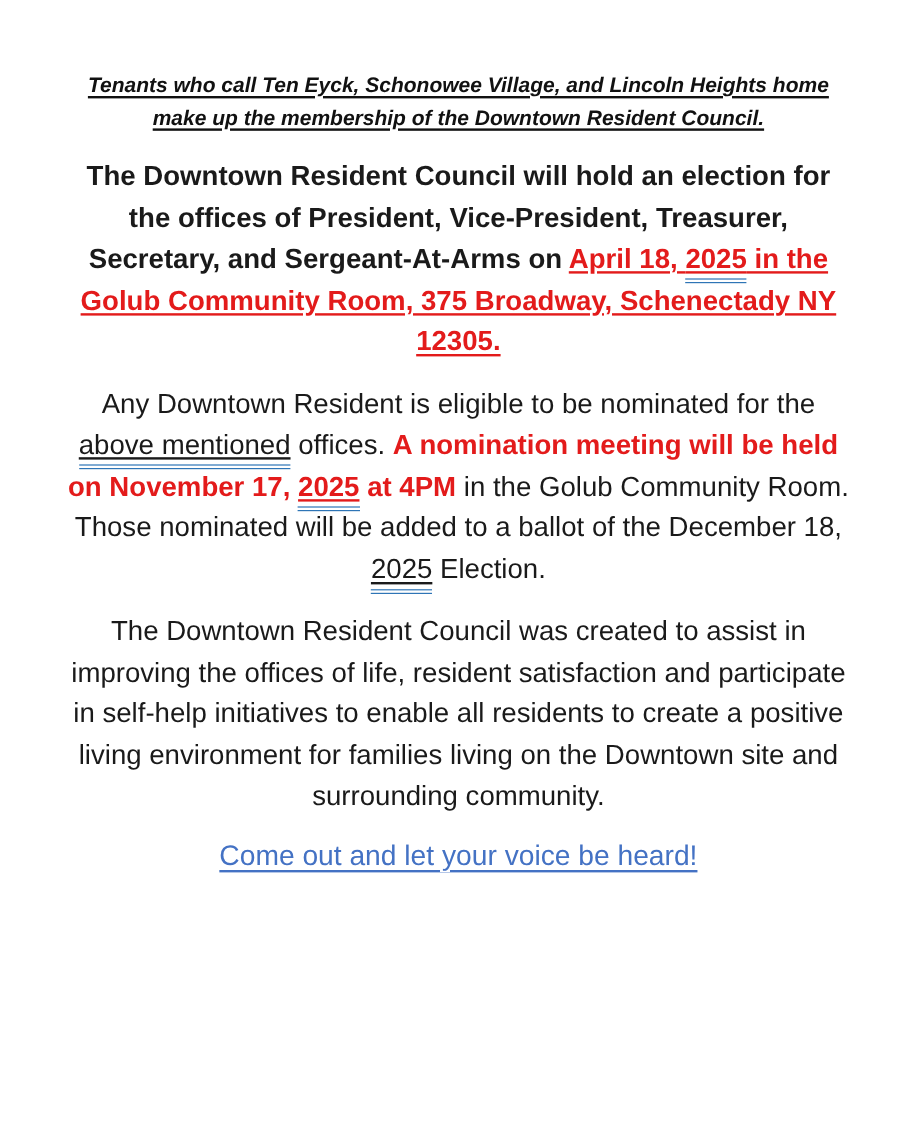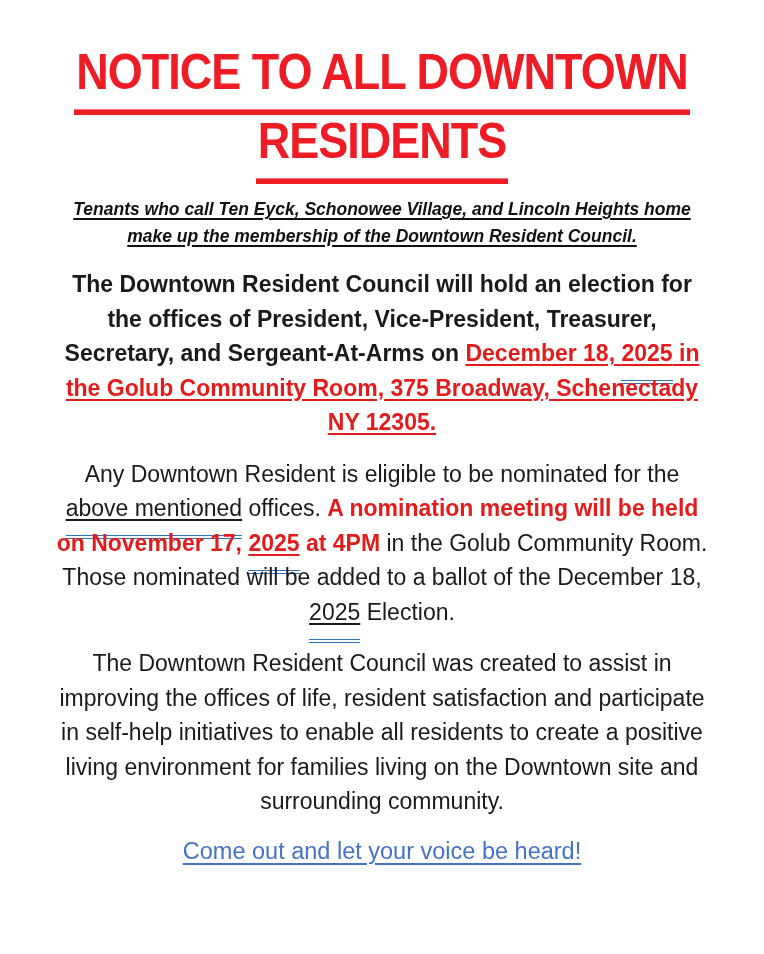--- a/index.html
+++ b/index.html
@@ -79,21 +79,21 @@
     text-underline-offset: 3px;
   }
   .black-u {
     text-decoration: underline;
     text-decoration-thickness: 1.5px;
     text-underline-offset: 3px;
   }
   
   .grammar {
     border-bottom: 4px double var(--grammar-blue);
-    padding-bottom: 14px;
+    padding-bottom: 4px;
   }
   
   .cta {
     margin: 16px auto 16px auto;
     font-size: 23.5px;
     line-height: 32px;
     color: var(--cta-blue);
     text-decoration: underline;
     text-decoration-thickness: 1.5px;
     text-underline-offset: 4px;
@@ -123,28 +123,24 @@
     background: #000;
     vertical-align: -3px;
     margin-left: 1px;
   }
 </style>
 </head>
 <body>
 
 <div class="page">
 
-  <h1 class="title">
-    <span class="title-line">NOTICE TO ALL DOWNTOWN</span><br>
-    <span class="title-line">RESIDENTS</span>
-  </h1>
 
   <div class="subtitle">Tenants who call Ten Eyck, Schonowee Village, and Lincoln Heights home make up the membership of the Downtown Resident Council.</div>
 
-  <p class="para para-bold"><span>The Downtown Resident Council will hold an election for the offices of President, Vice-President, Treasurer, Secretary, and Sergeant-At-Arms on </span><span class="red-u">December 18, </span><span class="red-u grammar">2025</span><span class="red-u"> in the Golub Community Room, 375 Broadway, Schenectady NY 12305.</span></p>
+  <p class="para para-bold"><span>The Downtown Resident Council will hold an election for the offices of President, Vice-President, Treasurer, Secretary, and Sergeant-At-Arms on </span><span class="red-u">April 18, </span><span class="red-u grammar">2025</span><span class="red-u"> in the Golub Community Room, 375 Broadway, Schenectady NY 12305.</span></p>
 
   <p class="para"><span>Any Downtown Resident is eligible to be nominated for the </span><span class="black-u grammar">above mentioned</span><span> offices. </span><span class="red-b">A nomination meeting will be held on November 17, </span><span class="red-bu grammar">2025</span><span class="red-b"> at 4PM</span><span> in the Golub Community Room. Those nominated will be added to a ballot of the December 18, </span><span class="black-u grammar">2025</span><span> Election.</span></p>
 
   <p class="para">The Downtown Resident Council was created to assist in improving the offices of life, resident satisfaction and participate in self-help initiatives to enable all residents to create a positive living environment for families living on the Downtown site and surrounding community.</p>
 
   <div class="cta">Come out and let your voice be heard!</div>
 
 
 </div>
 

